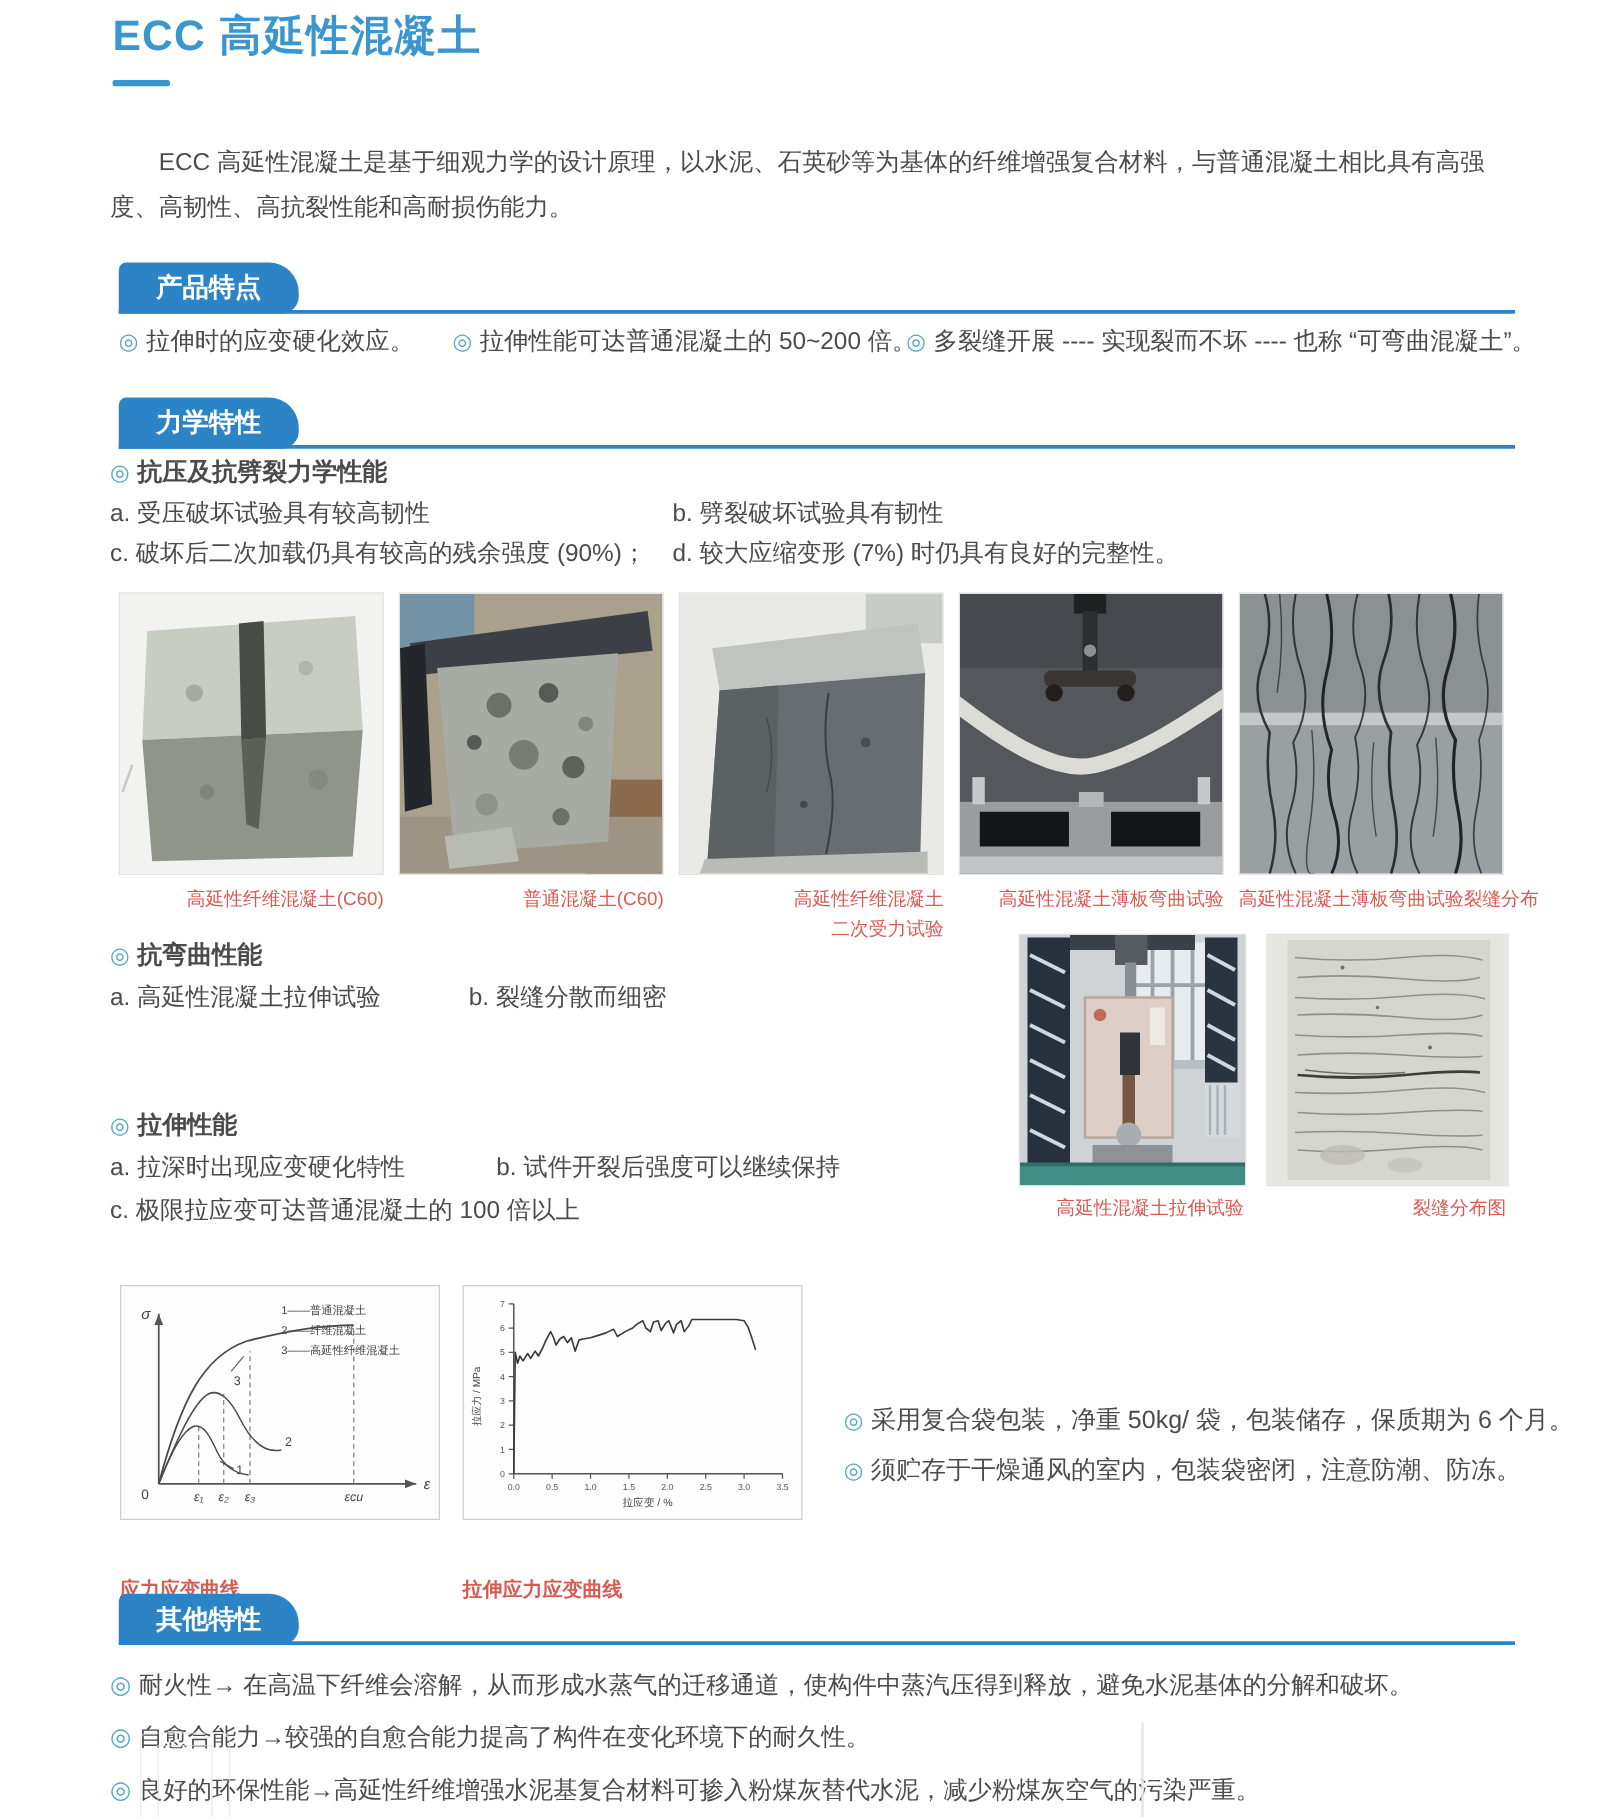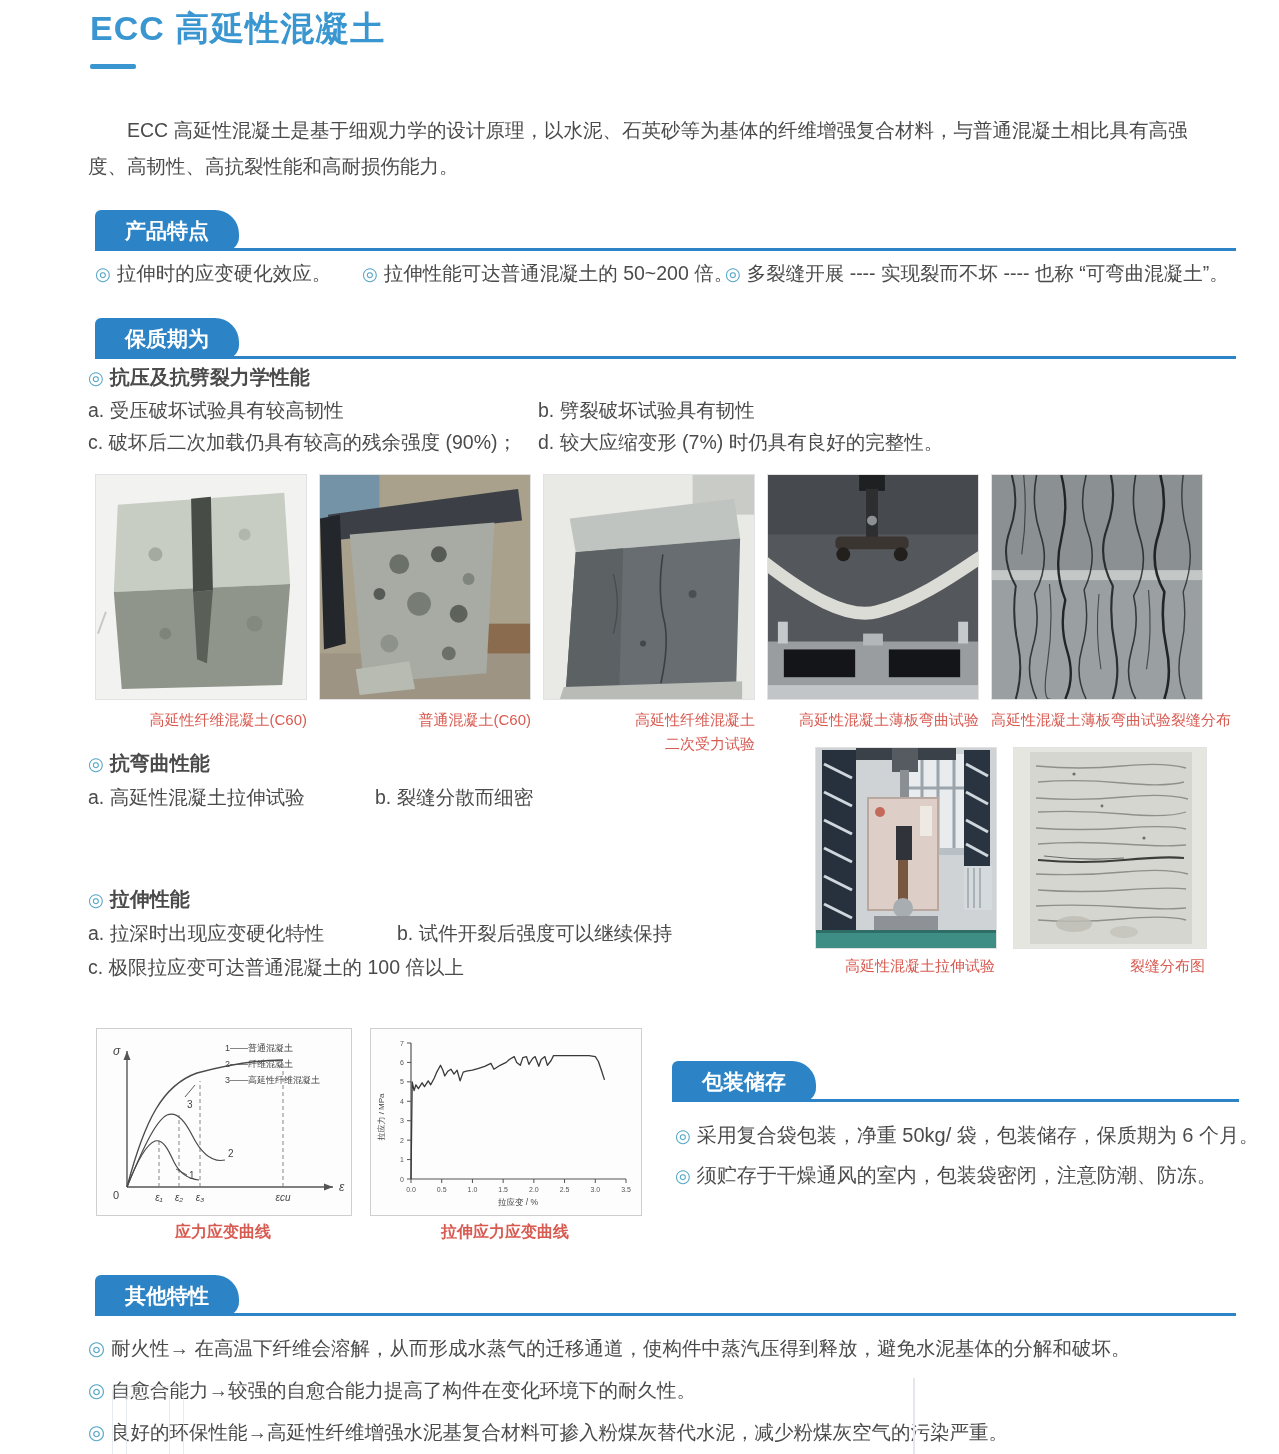--- a/index.html
+++ b/index.html
@@ -5,21 +5,21 @@
   html,body{margin:0;padding:0;background:#ffffff;}
   #page{position:relative;width:1279px;height:1454px;background:#fff;overflow:hidden;
         font-family:"Liberation Sans","DejaVu Sans",sans-serif;color:var(--text_gray,#4b4b4b);}
   .abs{position:absolute;}
   
   .page-title{font-size:34px;font-weight:bold;color:var(--title_blue,#3a96d0);letter-spacing:1px;}
   .title-dash{background:var(--title_blue,#3a96d0);border-radius:2px;}
   
   .intro{font-size:19.5px;line-height:1.85;text-indent:2em;color:var(--text_gray,#4b4b4b);}
   
-  .tab-row{border-bottom:3px solid var(--accent_blue,#2c84c6);padding-left:24px;}
+  .tab-row{border-bottom:3px solid var(--accent_blue,#2c84c6);}
   .tab{position:absolute;left:0;bottom:-3px;background:var(--accent_blue,#2c84c6);color:#fff;
        font-size:21px;font-weight:bold;height:41px;line-height:41px;padding:0 30px;
        border-radius:6px 24px 14px 0;}
   
   .bullet-item{font-size:19.5px;line-height:1.45;white-space:nowrap;}
   .bullet-item .bullet{color:var(--bullet_teal,#56a7c8);margin-right:6px;font-size:18px;}
   .subhead{font-size:20px;font-weight:bold;white-space:nowrap;}
   .subhead .bullet{color:var(--bullet_teal,#56a7c8);font-weight:normal;margin-right:6px;font-size:18px;}
   .plain-item{font-size:19.5px;white-space:nowrap;}
   .wrap-item{font-size:19.5px;line-height:1.5;white-space:normal;}
@@ -28,21 +28,21 @@
   .photo-cell{width:212px;flex:0 0 212px;text-align:right;}
   .photo{width:210px;height:224px;border:1px solid #e2e2e2;background:#f4f4f2;overflow:hidden;}
   .photo svg{display:block;width:100%;height:100%;}
   .photo-caption{margin-top:9px;font-size:15px;line-height:1.45;color:var(--caption_red,#d85b52);white-space:nowrap;}
   .photo-box{border:1px solid #e2e2e2;background:#f4f4f2;overflow:hidden;}
   .photo-box svg{display:block;width:100%;height:100%;}
   .caption{font-size:15px;color:var(--caption_red,#d85b52);text-align:right;white-space:nowrap;}
   
   .chart-box{border:1px solid #cfcfcf;background:#fdfdfd;}
   .chart-box svg{display:block;width:100%;height:100%;}
-  .chart-caption{font-size:16px;font-weight:bold;color:var(--caption_red,#d85b52);text-align:center;}
+  .chart-caption{font-size:16px;font-weight:bold;color:var(--caption_red,#d85b52);margin-top:40px;}
   
   .big-bullet{font-size:20px;white-space:nowrap;}
   .big-bullet .bullet{color:var(--bullet_teal,#56a7c8);margin-right:6px;font-size:18px;}
   
   .wm{border:1px solid #dde2e6;opacity:.7;}
   .wm-line{background:#e4e8ec;width:2px;}
 </style>
 </head>
 <body>
 
@@ -60,21 +60,21 @@
     <span class="bullet">◎</span><span>拉伸时的应变硬化效应。</span>
   </div>
   <div class="abs bullet-item" style="left:362px;top:259px;">
     <span class="bullet">◎</span><span>拉伸性能可达普通混凝土的 50~200 倍。</span>
   </div>
   <div class="abs bullet-item" style="left:725px;top:259px;">
     <span class="bullet">◎</span><span>多裂缝开展 ---- 实现裂而不坏 ---- 也称 “可弯曲混凝土”。</span>
   </div>
 
   <div class="abs tab-row" style="left:95px;top:315px;width:1117px;height:41px;">
-    <div class="tab">保质期为</div>
+    <div class="tab">力学特性</div>
   </div>
 
   <div class="abs subhead" style="left:88px;top:364px;">
     <span class="bullet">◎</span><span>抗压及抗劈裂力学性能</span>
   </div>
   <div class="abs plain-item" style="left:88px;top:397px;">a. 受压破坏试验具有较高韧性</div>
   <div class="abs plain-item" style="left:538px;top:397px;">b. 劈裂破坏试验具有韧性</div>
   <div class="abs plain-item" style="left:88px;top:429px;">c. 破坏后二次加载仍具有较高的残余强度 (90%)；</div>
   <div class="abs plain-item" style="left:538px;top:429px;">d. 较大应缩变形 (7%) 时仍具有良好的完整性。</div>
 
@@ -353,23 +353,20 @@
           <line x1="255" x2="255" y1="150" y2="154" stroke="#555" stroke-width="1"></line>
           <text x="255" y="163" font-size="7" fill="#555" text-anchor="middle">3.5</text>
         </g>
       <polyline id="tensile-curve" points="40.0,150.0 41.2,52.9 43.1,61.6 44.9,55.8 47.4,59.7 51.1,53.8 53.5,57.7 57.2,51.9 59.7,55.8 63.3,49.0 65.8,43.1 69.5,36.3 71.9,41.2 73.8,47.0 76.9,42.2 79.9,40.2 83.0,45.1 86.1,41.2 89.1,51.9 92.2,43.1 95.3,42.2 101.4,41.2 107.6,39.3 113.7,37.3 119.9,34.4 122.9,40.2 129.1,36.3 135.2,33.4 138.3,30.5 143.2,27.6 145.7,33.4 149.3,36.3 151.8,28.6 155.5,27.6 157.9,35.4 161.6,29.5 164.1,27.6 167.8,37.3 170.2,30.5 173.9,27.6 176.4,36.3 180.1,31.5 182.5,26.6 193.6,26.6 205.9,26.6 218.1,26.6 224.3,27.6 227.4,32.5 230.4,41.2 233.5,50.9" fill="none" stroke="#3a3a3a" stroke-width="1.3" stroke-linejoin="round"></polyline>
     </svg>
   </div>
 
   <div class="abs chart-caption" style="left:96px;top:1222px;width:254px;">应力应变曲线</div>
   <div class="abs chart-caption" style="left:370px;top:1222px;width:270px;">拉伸应力应变曲线</div>
 
-  <div class="abs tab-row" style="left:672px;top:1058px;width:543px;height:41px;">
-    <div class="tab">包装储存</div>
-  </div>
   <div class="abs big-bullet" style="left:675px;top:1122px;">
     <span class="bullet">◎</span><span>采用复合袋包装，净重 50kg/ 袋，包装储存，保质期为 6 个月。</span>
   </div>
   <div class="abs big-bullet" style="left:675px;top:1162px;">
     <span class="bullet">◎</span><span>须贮存于干燥通风的室内，包装袋密闭，注意防潮、防冻。</span>
   </div>
 
   <div class="abs tab-row" style="left:95px;top:1272px;width:1117px;height:41px;">
     <div class="tab">其他特性</div>
   </div>

